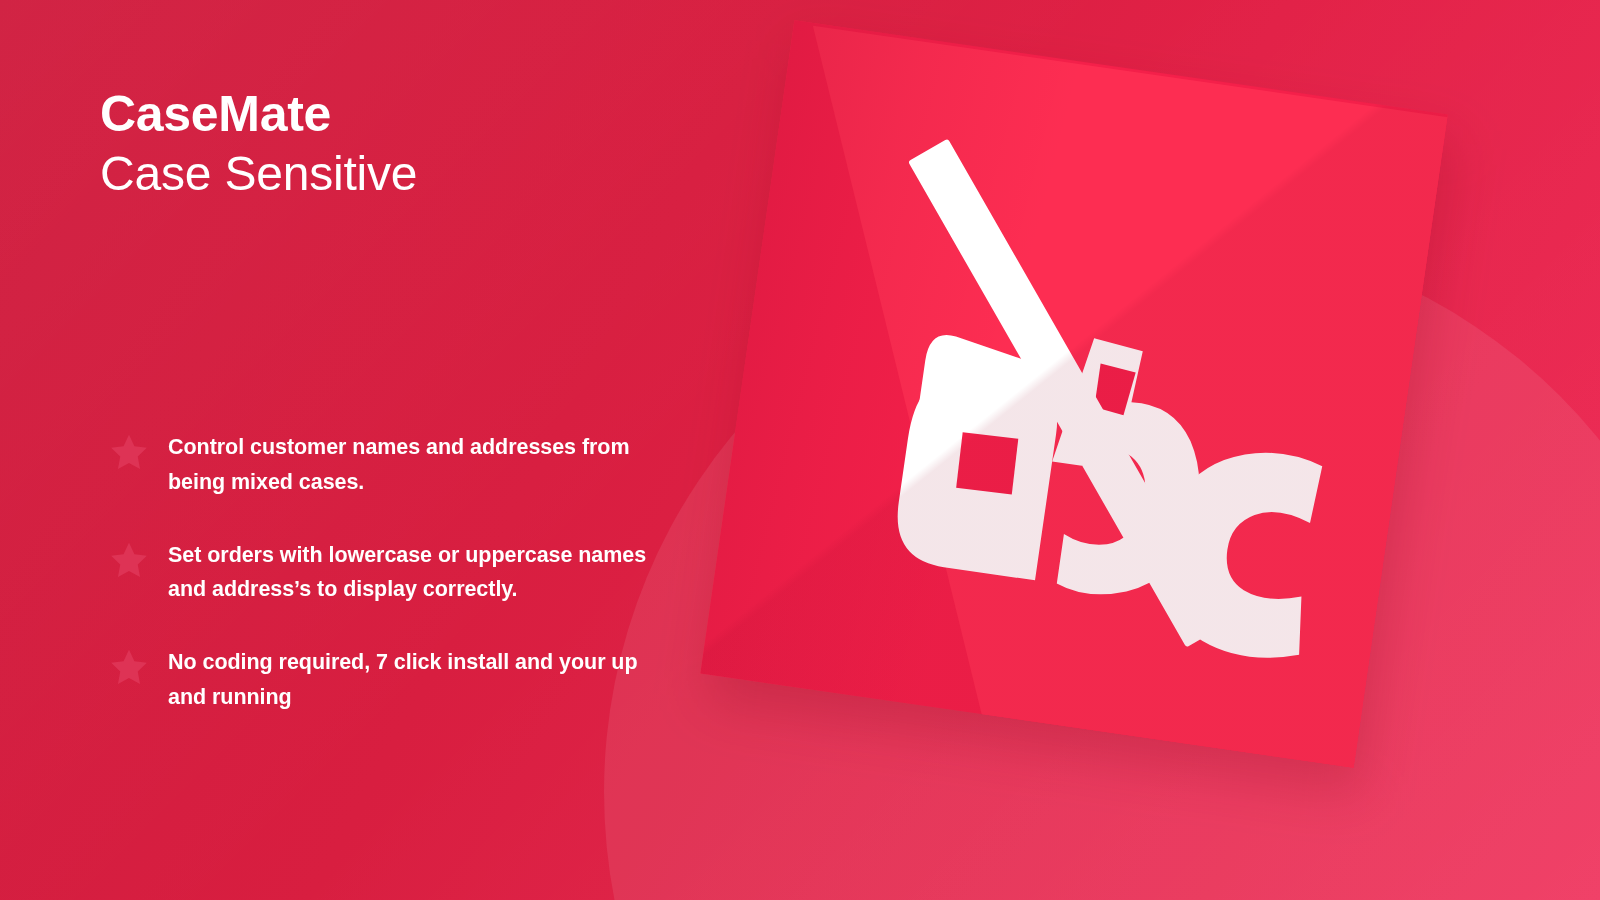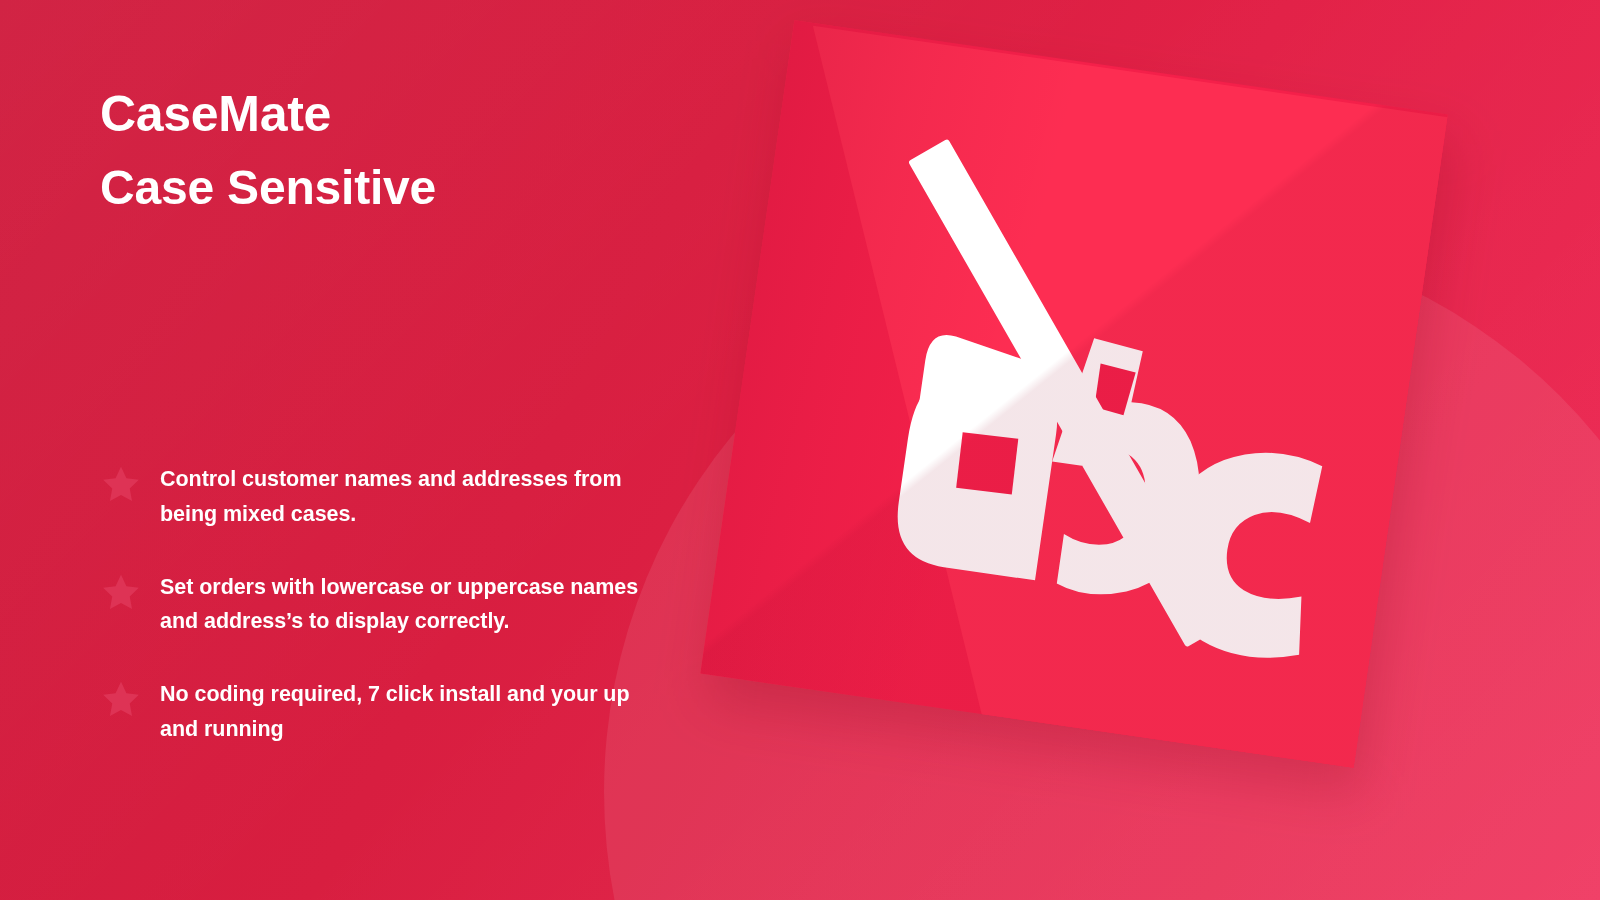--- a/index.html
+++ b/index.html
@@ -104,33 +104,32 @@
   .titles { position: absolute; left: 100px; top: 86px; }
   .title-main {
     font-size: 50px;
     font-weight: 700;
     color: #ffffff;
     letter-spacing: -0.3px;
     line-height: 1.12;
   }
   .title-sub {
     font-size: 48px;
-    font-weight: 700;
+    font-weight: 400;
     color: #ffffff;
     letter-spacing: -0.2px;
     line-height: 1.18;
-    margin-top: 18px;
+    margin-top: 4px;
   }
 
   .features {
     position: absolute;
-    left: 100px;
+    left: 108px;
     top: 430px;
     width: 560px;
-    margin-top: 32px;
   }
   .feature {
     display: flex;
     align-items: flex-start;
     gap: 18px;
     margin-bottom: 38px;
   }
   .feature:last-child { margin-bottom: 0; }
 
   .star-icon {

